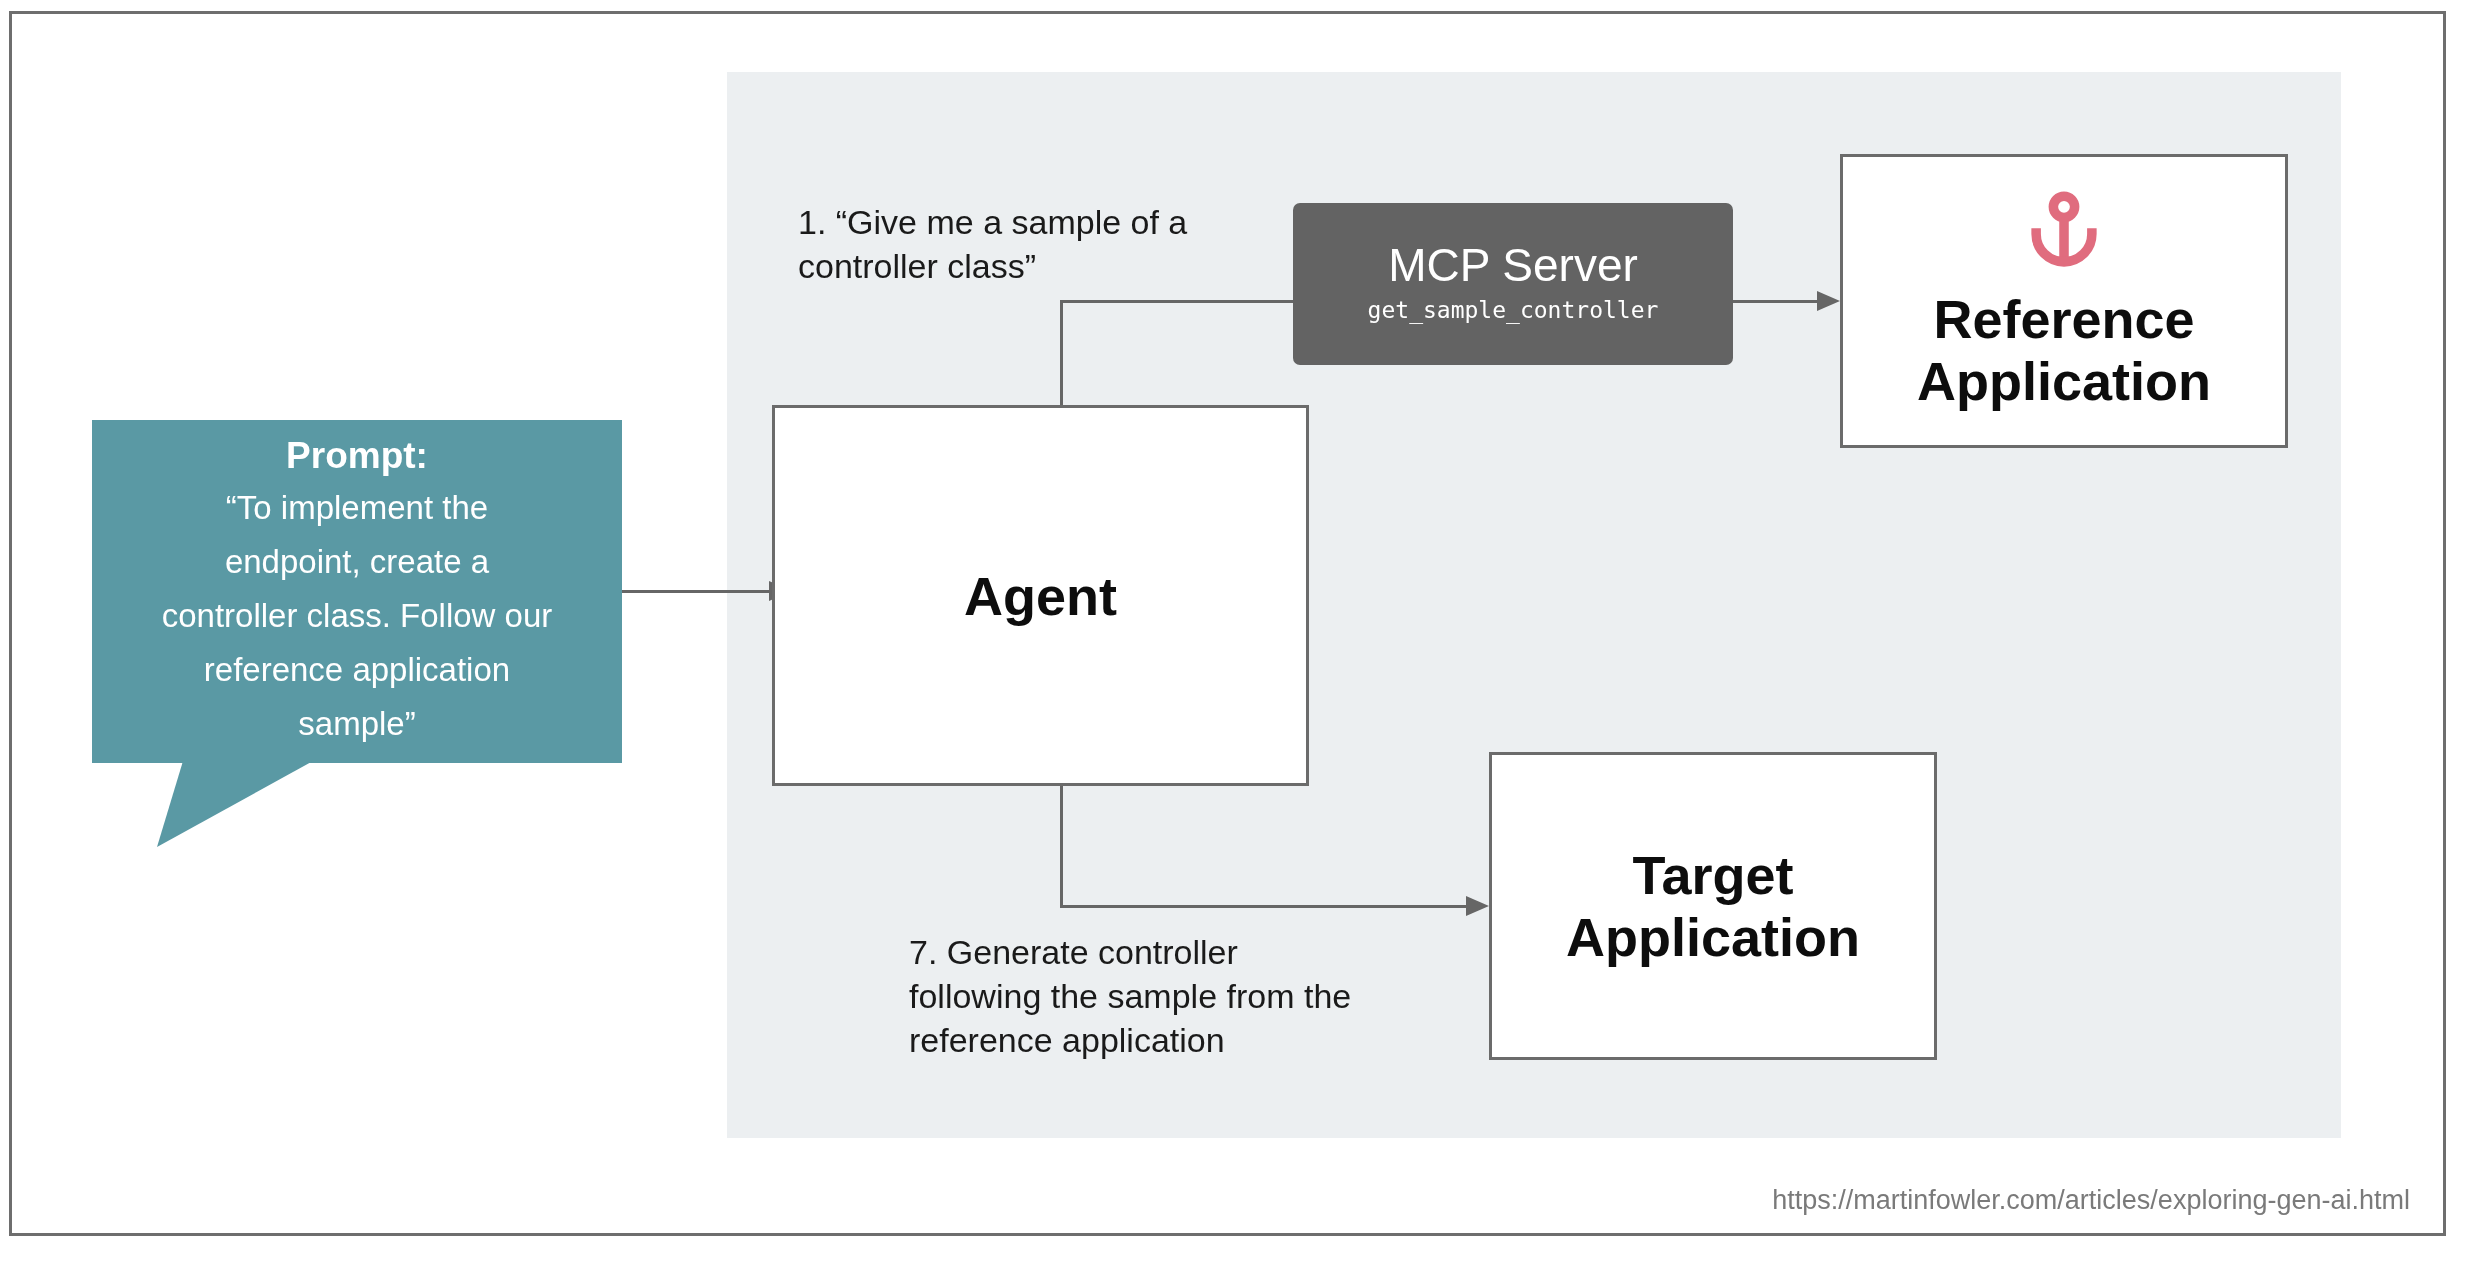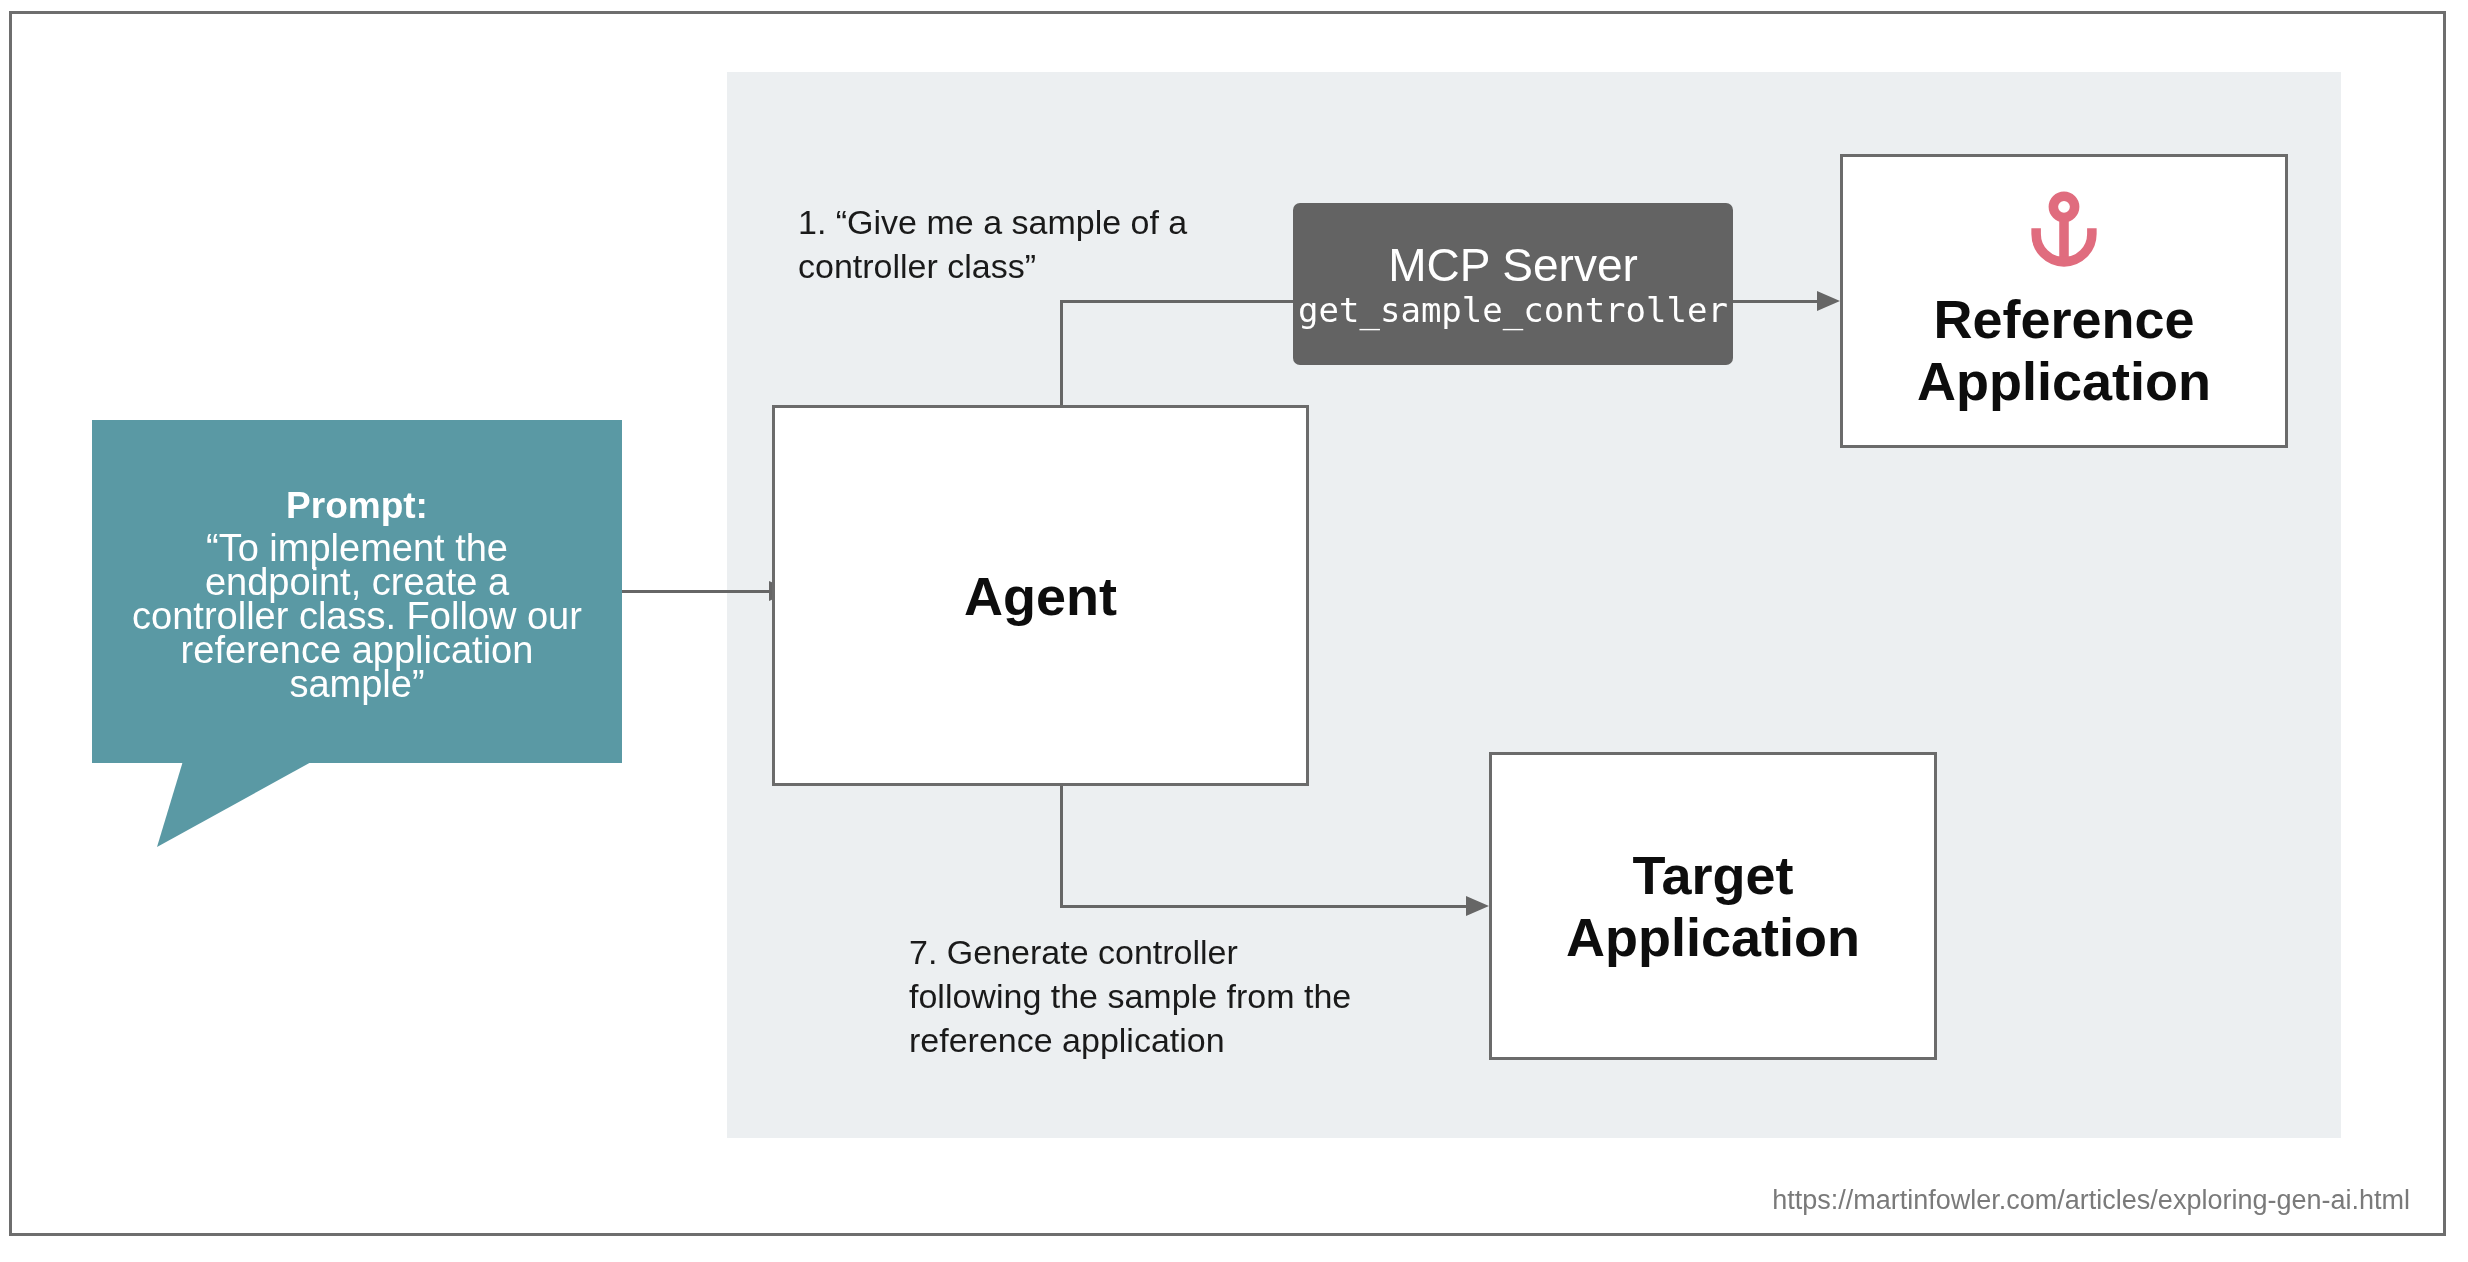--- a/index.html
+++ b/index.html
@@ -9,37 +9,37 @@
   .outer-frame{position:absolute;left:9px;top:11px;width:2437px;height:1225px;
     border:3px solid #6e6e6e;box-sizing:border-box;background:#ffffff;}
 
   .panel{position:absolute;left:727px;top:72px;width:1614px;height:1066px;background:#eceff1;}
 
   
   .bubble{position:absolute;left:92px;top:420px;width:530px;height:343px;background:#5a99a4;
     display:flex;flex-direction:column;justify-content:center;align-items:center;
     color:#ffffff;text-align:center;padding:3px 18px;box-sizing:border-box;}
   .bubble-title{font-weight:bold;font-size:37px;line-height:46px;}
-  .bubble-body{font-size:38px;line-height:34px;white-space:pre-line;margin-top:2px;}
+  .bubble-body{font-size:33px;line-height:54px;white-space:pre-line;margin-top:2px;}
   .bubble-tail{position:absolute;left:0;top:0;}
 
   
   .node{position:absolute;background:#ffffff;border:3px solid #6b6b6b;box-sizing:border-box;
     display:flex;flex-direction:column;justify-content:center;align-items:center;text-align:center;}
   .node-label{font-weight:bold;font-size:54px;line-height:62px;color:#0d0d0d;}
   .agent-box{left:772px;top:405px;width:537px;height:381px;}
   .reference-box{left:1840px;top:154px;width:448px;height:294px;}
   .target-box{left:1489px;top:752px;width:448px;height:308px;}
   .anchor-wrap{margin-bottom:10px;height:88px;display:flex;align-items:center;justify-content:center;}
 
   
   .mcp-box{position:absolute;left:1293px;top:203px;width:440px;height:162px;background:#636363;
     display:flex;flex-direction:column;justify-content:center;align-items:center;color:#ffffff;border-radius:7px;}
   .mcp-title{font-size:46px;line-height:52px;font-weight:normal;}
-  .mcp-tool{font-family:"DejaVu Sans Mono","Liberation Mono",monospace;font-size:34px;line-height:38px;}
+  .mcp-tool{font-family:"DejaVu Sans Mono","Liberation Mono",monospace;font-size:23px;line-height:38px;}
 
   
   .annotation{position:absolute;color:#1a1a1a;font-size:34px;line-height:44px;white-space:pre-line;}
   .annotation-1{left:798px;top:200px;}
   .annotation-2{left:909px;top:930px;}
 
   
   .line{position:absolute;background:#666666;}
   .arrowhead{position:absolute;width:0;height:0;
     border-top:10px solid transparent;border-bottom:10px solid transparent;

